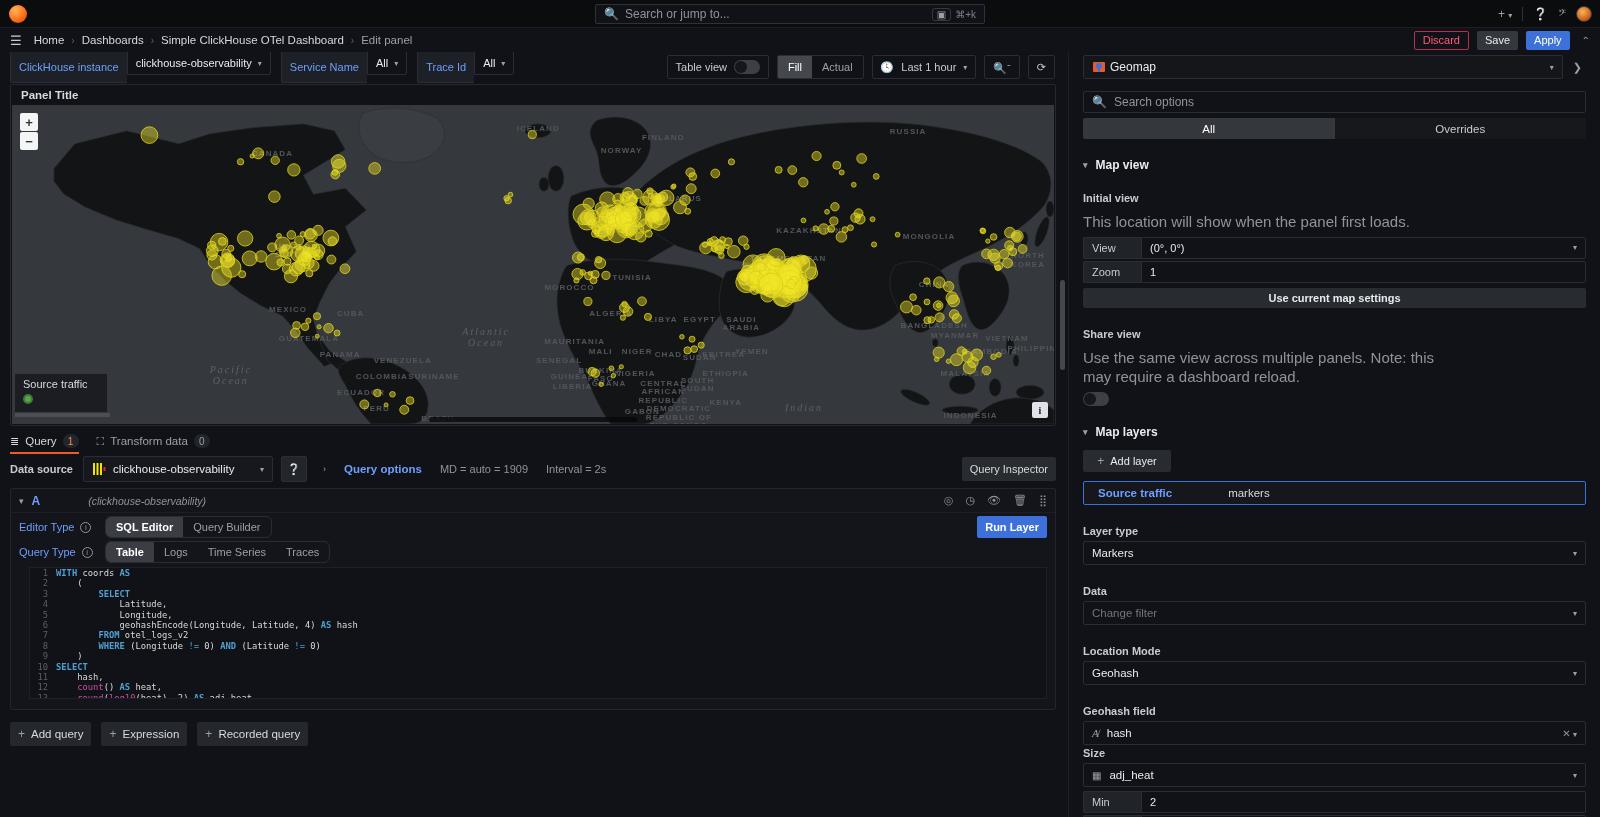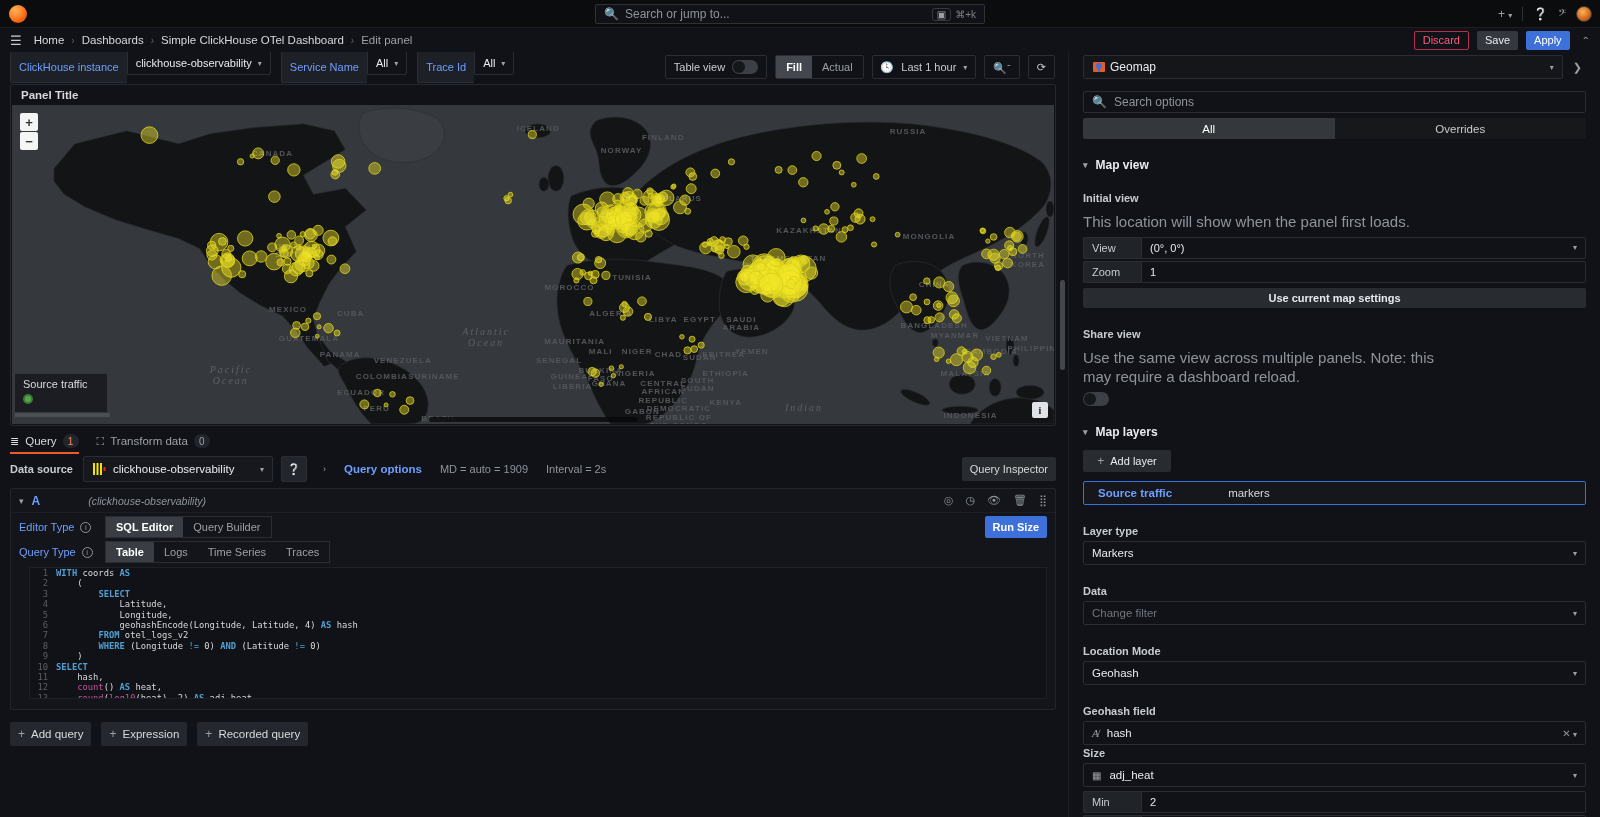--- a/index.html
+++ b/index.html
@@ -45,21 +45,21 @@
   .varvalue { background:#111217; border:1px solid #2a2e34; color:#e8eaed; font-size:11px; display:flex;
     align-items:center; gap:6px; padding:0 8px; height:24px; border-radius:0 2px 2px 0; cursor:pointer; }
   .chev { color:#9aa0a6; font-size:8px; }
   #panel-toolbar { position:absolute; right:545px; top:55px; height:24px; display:flex; gap:8px; align-items:center; }
   .tbx { display:flex; align-items:center; gap:7px; border:1px solid #2a2e34; border-radius:2px; height:24px;
     padding:0 8px; color:#c7ccd1; font-size:11px; background:#111217; cursor:pointer; }
   .toggle { width:26px; height:14px; border-radius:8px; background:#3c4046; position:relative; }
   .toggle .knob { position:absolute; left:1px; top:1px; width:12px; height:12px; border-radius:50%; background:#14161a; }
   .seg-group { display:flex; border:1px solid #2a2e34; border-radius:2px; height:24px; overflow:hidden; background:#111217; }
   .seg { display:flex; align-items:center; padding:0 10px; font-size:11px; color:#9aa0a6; cursor:pointer; }
-  .seg.active { background:#44484e; color:#fff; font-weight:bold; }
+  .seg.active { background:#44484e; color:#fff; font-weight:normal; }
 
   
   #panel { position:absolute; left:10px; top:84px; width:1046px; height:342px; border:1px solid #25282e;
     background:#111217; border-radius:2px; }
   #panel-header { height:20px; display:flex; align-items:center; padding:0 10px; font-size:11.5px;
     font-weight:bold; color:#d8d9da; }
   #map { position:absolute; left:1px; top:20px; right:1px; bottom:1px; background:#35383c; overflow:hidden; }
   #map svg { display:block; width:100%; height:100%; }
   .maplabel { fill:#53565a; font-size:8px; font-weight:bold; letter-spacing:1.1px; text-anchor:middle;
     font-family:"Liberation Sans",sans-serif; }
@@ -107,21 +107,21 @@
   #qrowA { height:24px; display:flex; align-items:center; gap:8px; padding:0 8px; border-bottom:1px solid #1c1f24; }
   #qrowA .refchev { color:#9aa0a6; font-size:9px; }
   #qrowA .ref { color:#6e9fff; font-weight:bold; font-size:12px; }
   #qrowA .dsname { color:#8e949b; font-style:italic; font-size:10.5px; margin-left:40px; }
   #qrowA .aicons { margin-left:auto; display:flex; gap:12px; color:#8e949b; font-size:11px; }
   .aicon { cursor:pointer; }
   .editrow { height:22px; display:flex; align-items:center; gap:8px; padding:0 8px; margin-top:3px; }
   .bluelabel { color:#6e9fff; font-size:11px; width:78px; display:flex; gap:6px; align-items:center; }
   .infoglyph { color:#8e949b; font-size:10px; border:1px solid #8e949b; border-radius:50%; width:11px; height:11px;
     display:inline-flex; align-items:center; justify-content:center; font-size:8px; }
-  .mini-group { display:flex; border:1px solid #2a2e34; border-radius:0; height:22px; overflow:hidden; }
+  .mini-group { display:flex; border:1px solid #2a2e34; border-radius:6px; height:22px; overflow:hidden; }
   .mini-seg { padding:0 10px; display:flex; align-items:center; font-size:11px; color:#9aa0a6; cursor:pointer; }
   .mini-seg.active { background:#3a3e44; color:#fff; font-weight:bold; }
   .btn-run { margin-left:auto; background:#3d71d9; color:#fff; height:22px; font-weight:bold; }
   #sqlwrap { position:absolute; left:18px; right:8px; top:78px; bottom:10px; background:#101217;
     border:1px solid #1d2025; overflow:hidden; }
   .sqlline { display:flex; height:10.4px; line-height:10.4px; font-family:"DejaVu Sans Mono",monospace; font-size:8.8px; }
   .lno { width:26px; text-align:right; padding-right:8px; color:#5a5e62; flex:none; }
   .lcode { white-space:pre; color:#d8d9da; }
   .k { color:#4f9fd1;font-weight:bold; } .f { color:#c64fa0; } .o { color:#4f9fd1; } .n { color:#d8d9da; }
 
@@ -796,21 +796,21 @@
   </div>
   <div class="editrow">
     <span class="bluelabel">
         <span>Editor Type</span>
       <span class="infoglyph">i</span>
       </span>
     <div class="mini-group" id="editor-modes">
         <span class="mini-seg active">SQL Editor</span>
         <span class="mini-seg">Query Builder</span>
       </div>
-    <span class="btn btn-run">Run Size</span>
+    <span class="btn btn-run">Run Layer</span>
   </div>
   <div class="editrow">
     <span class="bluelabel">
         <span>Query Type</span>
       <span class="infoglyph">i</span>
       </span>
     <div class="mini-group" id="query-modes">
         <span class="mini-seg active">Table</span>
         <span class="mini-seg">Logs</span>
         <span class="mini-seg">Time Series</span>

